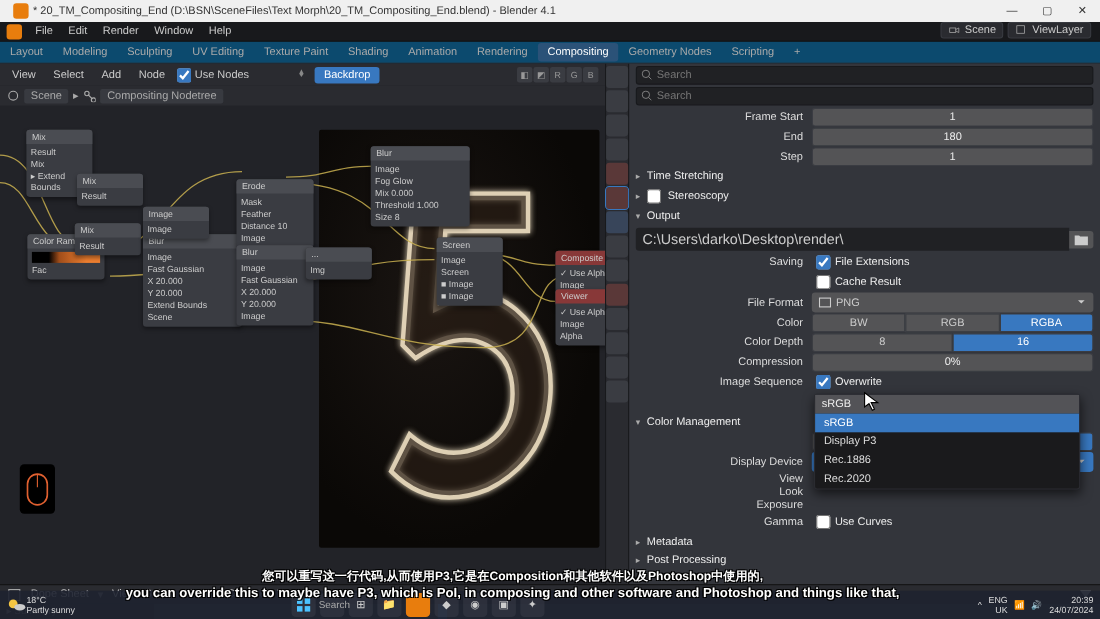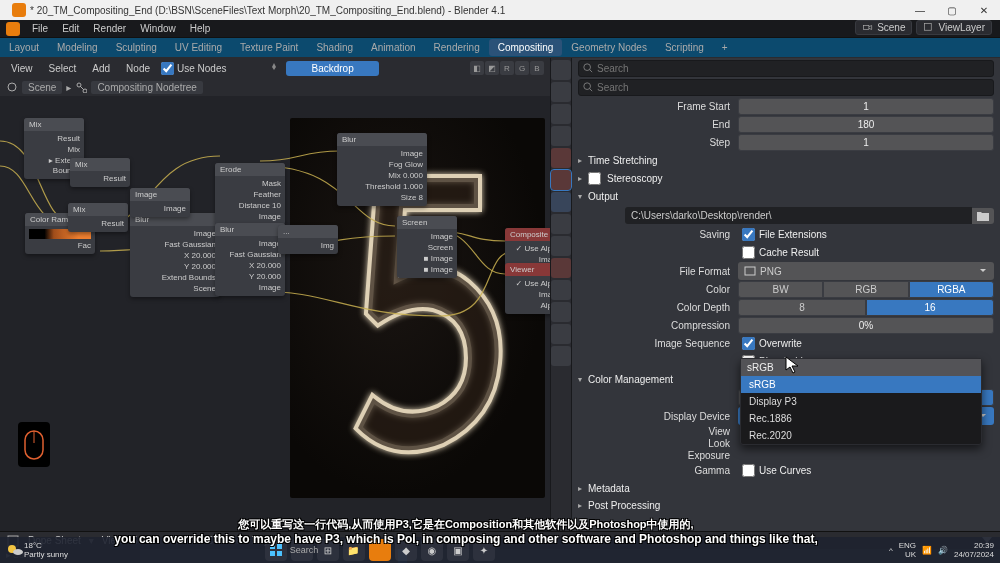--- a/index.html
+++ b/index.html
@@ -26,32 +26,32 @@
 #main { display:flex; height:473px;}
 #nodearea { flex:0 0 550px; background:#222328; position:relative; overflow:hidden;}
 #toolstrip { flex:0 0 22px; background:#2a2b30; border-left:1px solid #18191c; border-right:1px solid #18191c;}
 #toolstrip div { width:20px; height:20px; margin:2px auto; background:#3a3c42; border-radius:3px;}
 #toolstrip div.red { background:#5a3838;}
 #toolstrip div.blue { background:#38455a;}
 #rightpanel { flex:1; background:#33353b; overflow:hidden; position:relative;}
 
 #nodeheader { height:20px; display:flex; align-items:center; background:#2a2b30; padding:0 6px; gap:6px;}
 #nodeheader .btn { padding:1px 5px; color:#ccc;}
-#nodeheader .back { padding:2px 25px; background:#3878c0; color:#fff; border-radius:3px;}
+#nodeheader .back { padding:2px 8px; background:#3878c0; color:#fff; border-radius:3px;}
 #nodeheader .chk { display:flex; align-items:center; gap:3px;}
 #nodeheader .squares { display:flex; gap:1px; margin-left:auto;}
 #nodeheader .squares div { width:14px; height:14px; background:#3a3c42; border-radius:2px; display:flex; align-items:center; justify-content:center; font-size:8px; color:#999;}
 #nodeheader input[type=checkbox]{ accent-color:#3878c0;}
 
 #breadcrumb { height:18px; background:#2a2b30; display:flex; align-items:center; padding:0 6px; gap:4px; color:#aaa; font-size:10px;}
 #breadcrumb .pill { background:#383a40; padding:1px 6px; border-radius:2px;}
 
 .node { position:absolute; background:#3a3c42; border-radius:3px; min-width:60px; box-shadow:0 2px 4px rgba(0,0,0,.4); font-size:8px; color:#ccc;}
 .node .nh { background:#4a4c52; padding:2px 5px; border-radius:3px 3px 0 0; font-size:8px;}
-.node .nb { padding:2px 4px; line-height:10px;text-align:right;}
+.node .nb { padding:2px 4px; line-height:10px;}
 .node .nb div { margin:1px 0;}
 .node.wide { width:90px;}
 .node.med { width:70px;}
 .node.composite .nh { background:#883838;}
 .node.blur .nh { background:#4a4c52;}
 .node.viewer .nh { background:#883838;}
 
 #preview { position:absolute; left:290px; top:60px; width:255px; height:380px; background:radial-gradient(ellipse at 40% 40%, #1a1512 0%, #0a0806 70%); border-radius:2px;}
 #preview .glyph { position:absolute; inset:0; display:flex; align-items:center; justify-content:center;}
 
@@ -66,21 +66,21 @@
 .searchwrap .mag { position:absolute; left:5px; top:3px;}
 .proprow { display:flex; align-items:center; margin:1px 0; padding:0 6px;}
 .proprow .lbl { flex:0 0 160px; text-align:right; padding-right:8px; color:#ddd; font-size:10px;}
 .proprow .val { flex:1; background:#545456; border-radius:3px; text-align:center; padding:2px 0; color:#eee; font-size:10px; border:1px solid #3a3c42;}
 .proprow .valflat { flex:1; padding:2px 0 2px 4px; color:#eee; display:flex; align-items:center; gap:4px;}
 .proprow input[type=checkbox]{ accent-color:#3878c0;}
 .sechead { padding:3px 6px; color:#eee; font-size:10px; display:flex; align-items:center; gap:6px; cursor:default;}
 .sechead::before { content:"▾"; font-size:8px; color:#aaa;}
 .sechead.closed::before { content:"▸";}
 .pathrow { display:flex; margin:2px 6px; align-items:center;}
-.pathrow .path { flex:1; background:#202124; padding:3px 6px; border-radius:3px 0 0 3px; font-size:10px; color:#ccc;margin-left:47px;}
+.pathrow .path { flex:1; background:#202124; padding:3px 6px; border-radius:3px 0 0 3px; font-size:13px; color:#ccc;}
 .pathrow .folder { width:22px; background:#545456; border-radius:0 3px 3px 0; padding:2px; display:flex; align-items:center; justify-content:center;}
 .triple { display:flex; gap:0; flex:1;}
 .triple div { flex:1; text-align:center; padding:2px 0; background:#545456; border:1px solid #3a3c42; font-size:10px; color:#ccc;}
 .triple div.active { background:#3878c0; color:#fff;}
 .triple div:first-child { border-radius:3px 0 0 3px;}
 .triple div:last-child { border-radius:0 3px 3px 0;}
 .selectrow { flex:1; background:#545456; border-radius:3px; padding:2px 6px; display:flex; align-items:center; gap:4px; font-size:10px;}
 .dropdown { position:absolute; left:740px; top:358px; width:242px; background:#1a1a1c; border:1px solid #2a2b30; border-radius:3px; z-index:50; box-shadow:0 4px 10px rgba(0,0,0,.6);}
 .dropdown .ddhead { background:#535357; padding:3px 6px; color:#eee;}
 .dropdown .dditem { padding:3px 8px; color:#ddd;}

